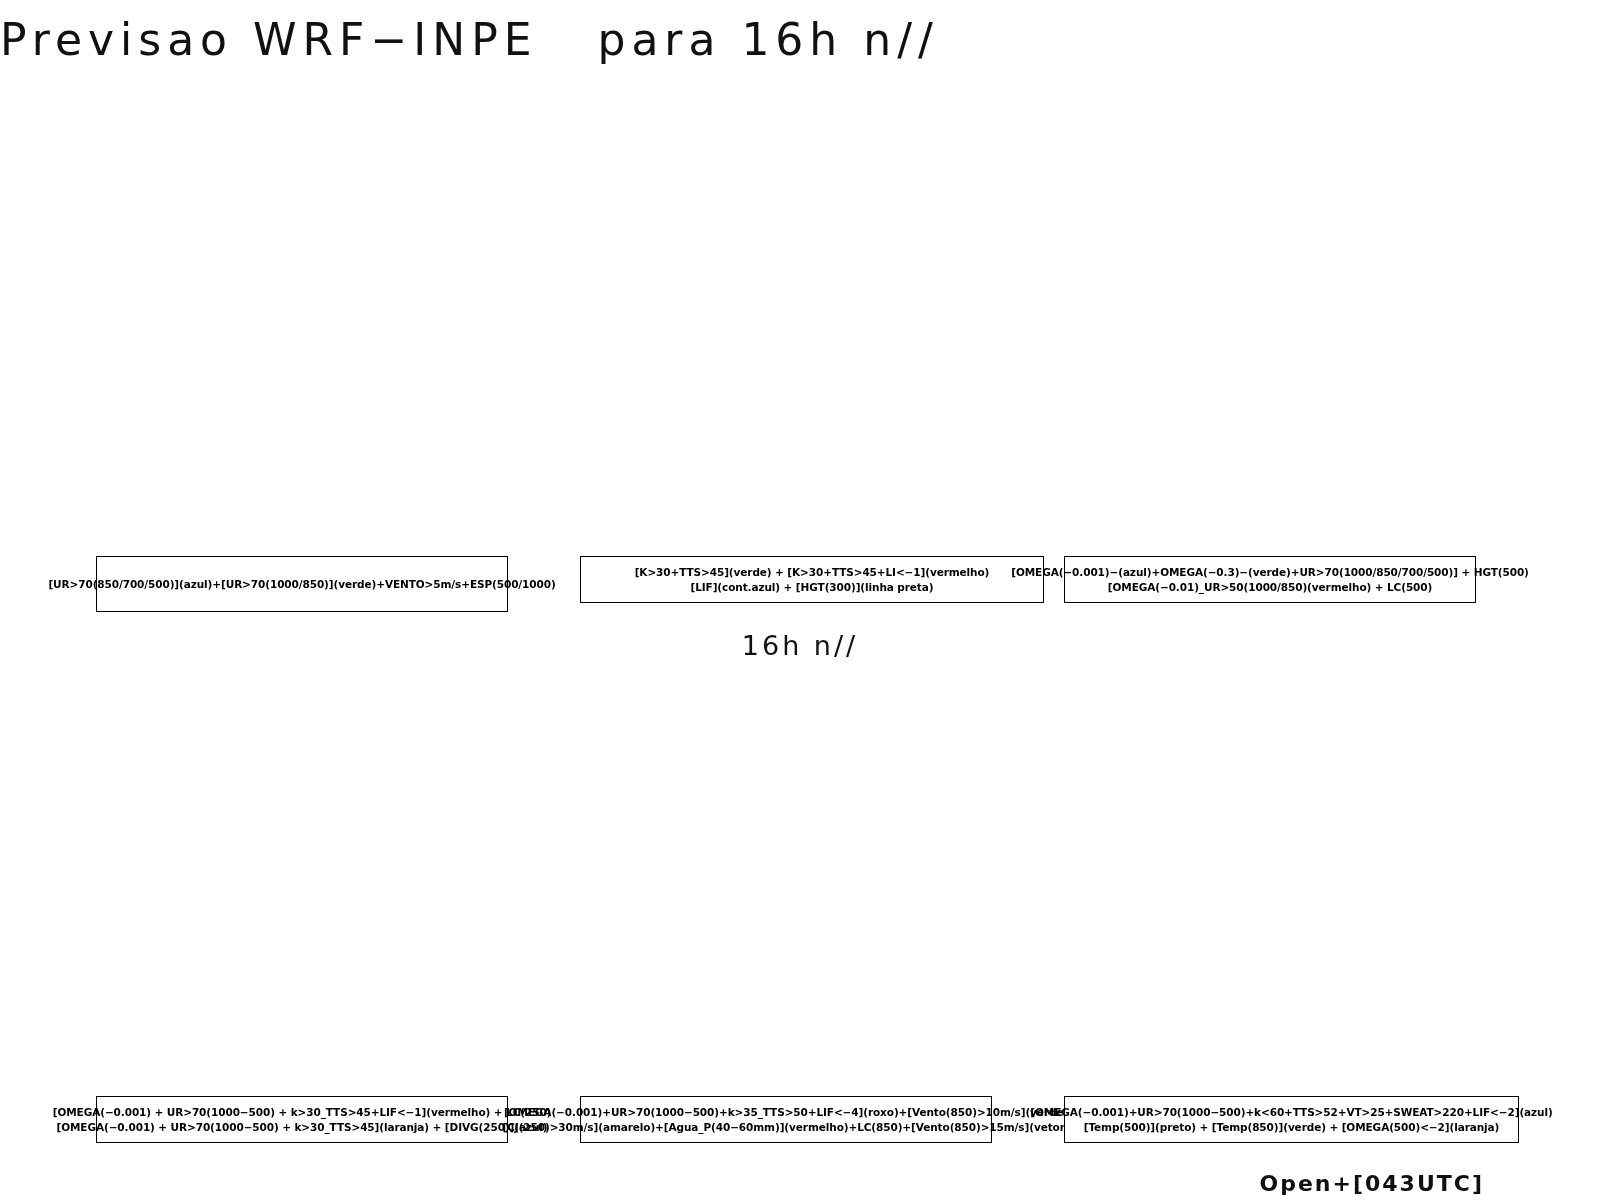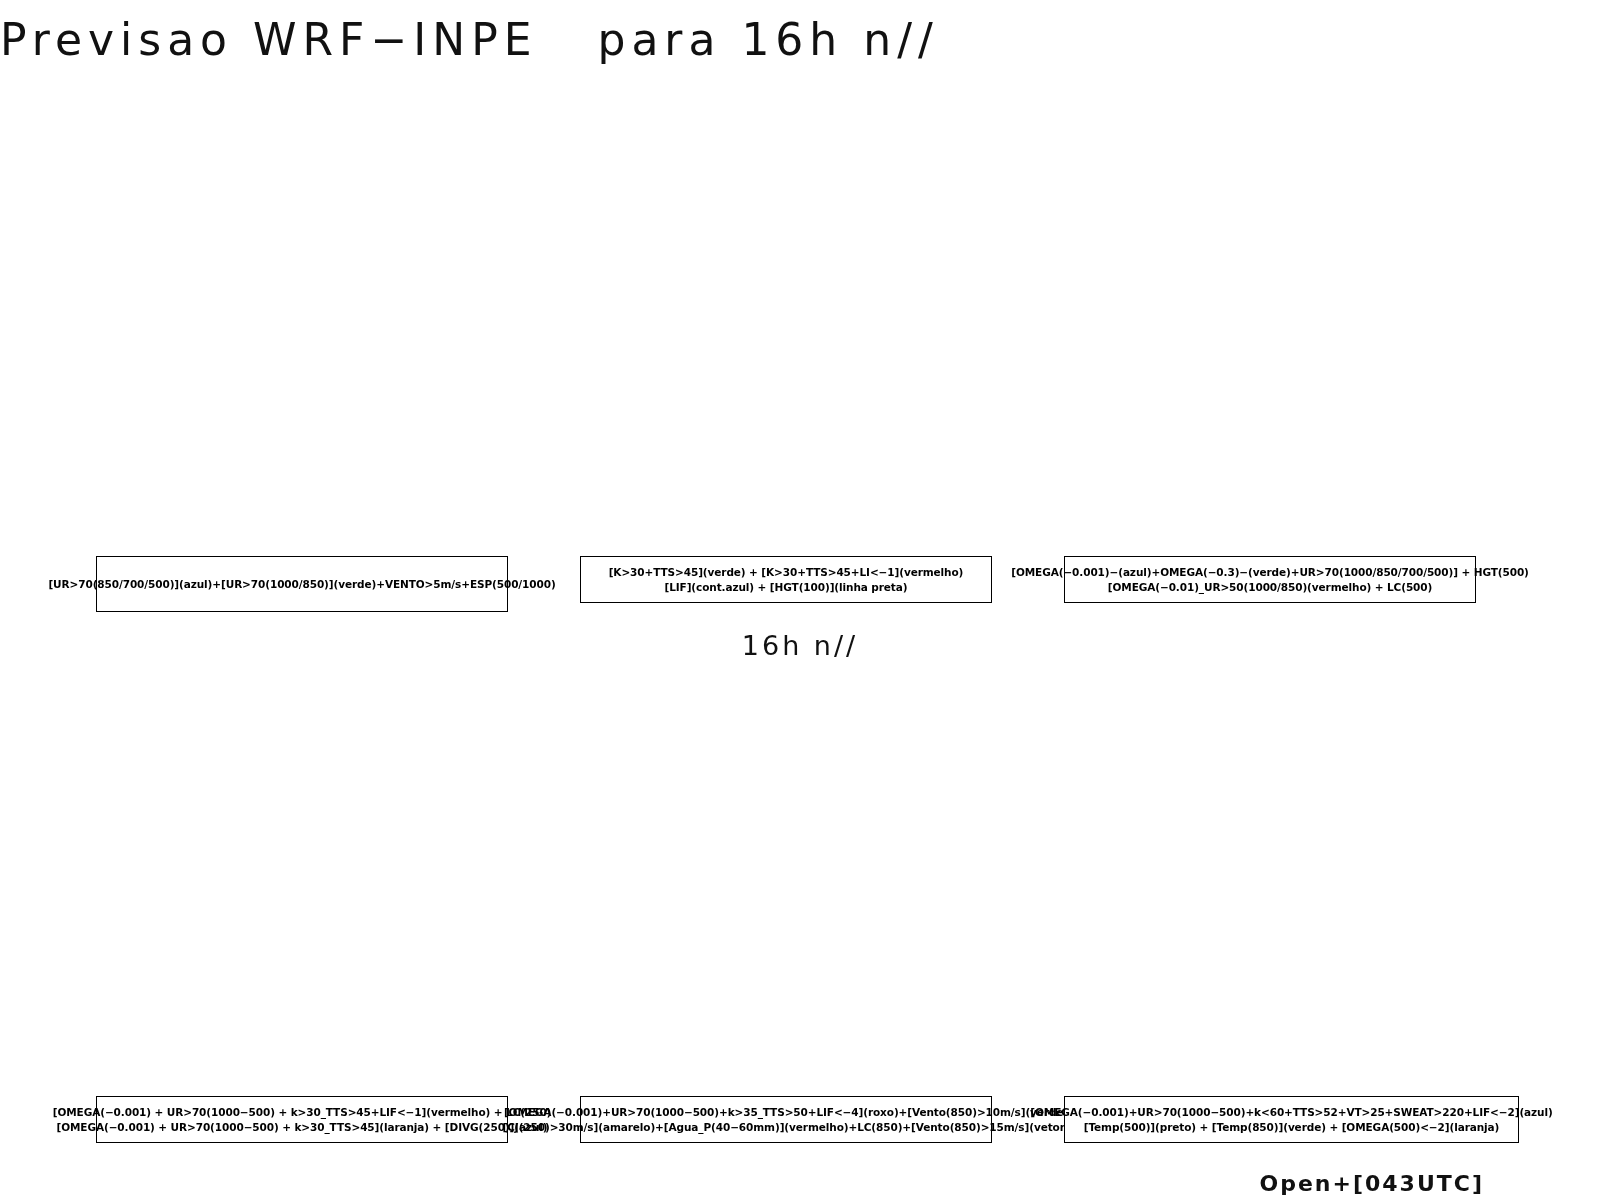--- a/index.html
+++ b/index.html
@@ -73,21 +73,21 @@
     font-weight: bold;
     line-height: 1.35;
     color: #000000;
     white-space: nowrap;
     text-align: center;
     letter-spacing: -0.1px;
   }
 
   
   #legend-1 { left: 96px;  top: 556px; width: 412px; height: 56px; }
-  #legend-2 { left: 580px; top: 556px; width: 412px; height: 47px; }
+  #legend-2 { left: 580px; top: 556px; width: 464px; height: 47px; }
   #legend-3 { left: 1064px;top: 556px; width: 412px; height: 47px; }
   
   #legend-4 { left: 96px;  top: 1096px; width: 412px; height: 47px; }
   #legend-5 { left: 580px; top: 1096px; width: 412px; height: 47px; }
   #legend-6 { left: 1064px;top: 1096px; width: 455px; height: 47px; }
 
   
   .panel {
     position: absolute;
     background: #ffffff;
@@ -101,21 +101,21 @@
 <div class="panel" style="left:96px;  top:100px; width:412px; height:452px;"></div>
 <div class="panel" style="left:580px; top:100px; width:412px; height:452px;"></div>
 <div class="panel" style="left:1064px;top:100px; width:412px; height:452px;"></div>
 
 <div class="legend-box" id="legend-1">
   <div class="legend-line">[UR&gt;70(850/700/500)](azul)+[UR&gt;70(1000/850)](verde)+VENTO&gt;5m/s+ESP(500/1000)</div>
 </div>
 
 <div class="legend-box" id="legend-2">
   <div class="legend-line">[K&gt;30+TTS&gt;45](verde)  +  [K&gt;30+TTS&gt;45+LI&lt;−1](vermelho)</div>
-  <div class="legend-line">[LIF](cont.azul)  +  [HGT(100)](linha preta)</div>
+  <div class="legend-line">[LIF](cont.azul)  +  [HGT(300)](linha preta)</div>
 </div>
 
 <div class="legend-box" id="legend-3">
   <div class="legend-line">[OMEGA(−0.001)−(azul)+OMEGA(−0.3)−(verde)+UR&gt;70(1000/850/700/500)]  +  HGT(500)</div>
   <div class="legend-line">[OMEGA(−0.01)_UR&gt;50(1000/850)(vermelho)  +  LC(500)</div>
 </div>
 
 <div class="mid-caption">16h n//</div>
 
 <div class="panel" style="left:96px;  top:680px; width:412px; height:410px;"></div>

